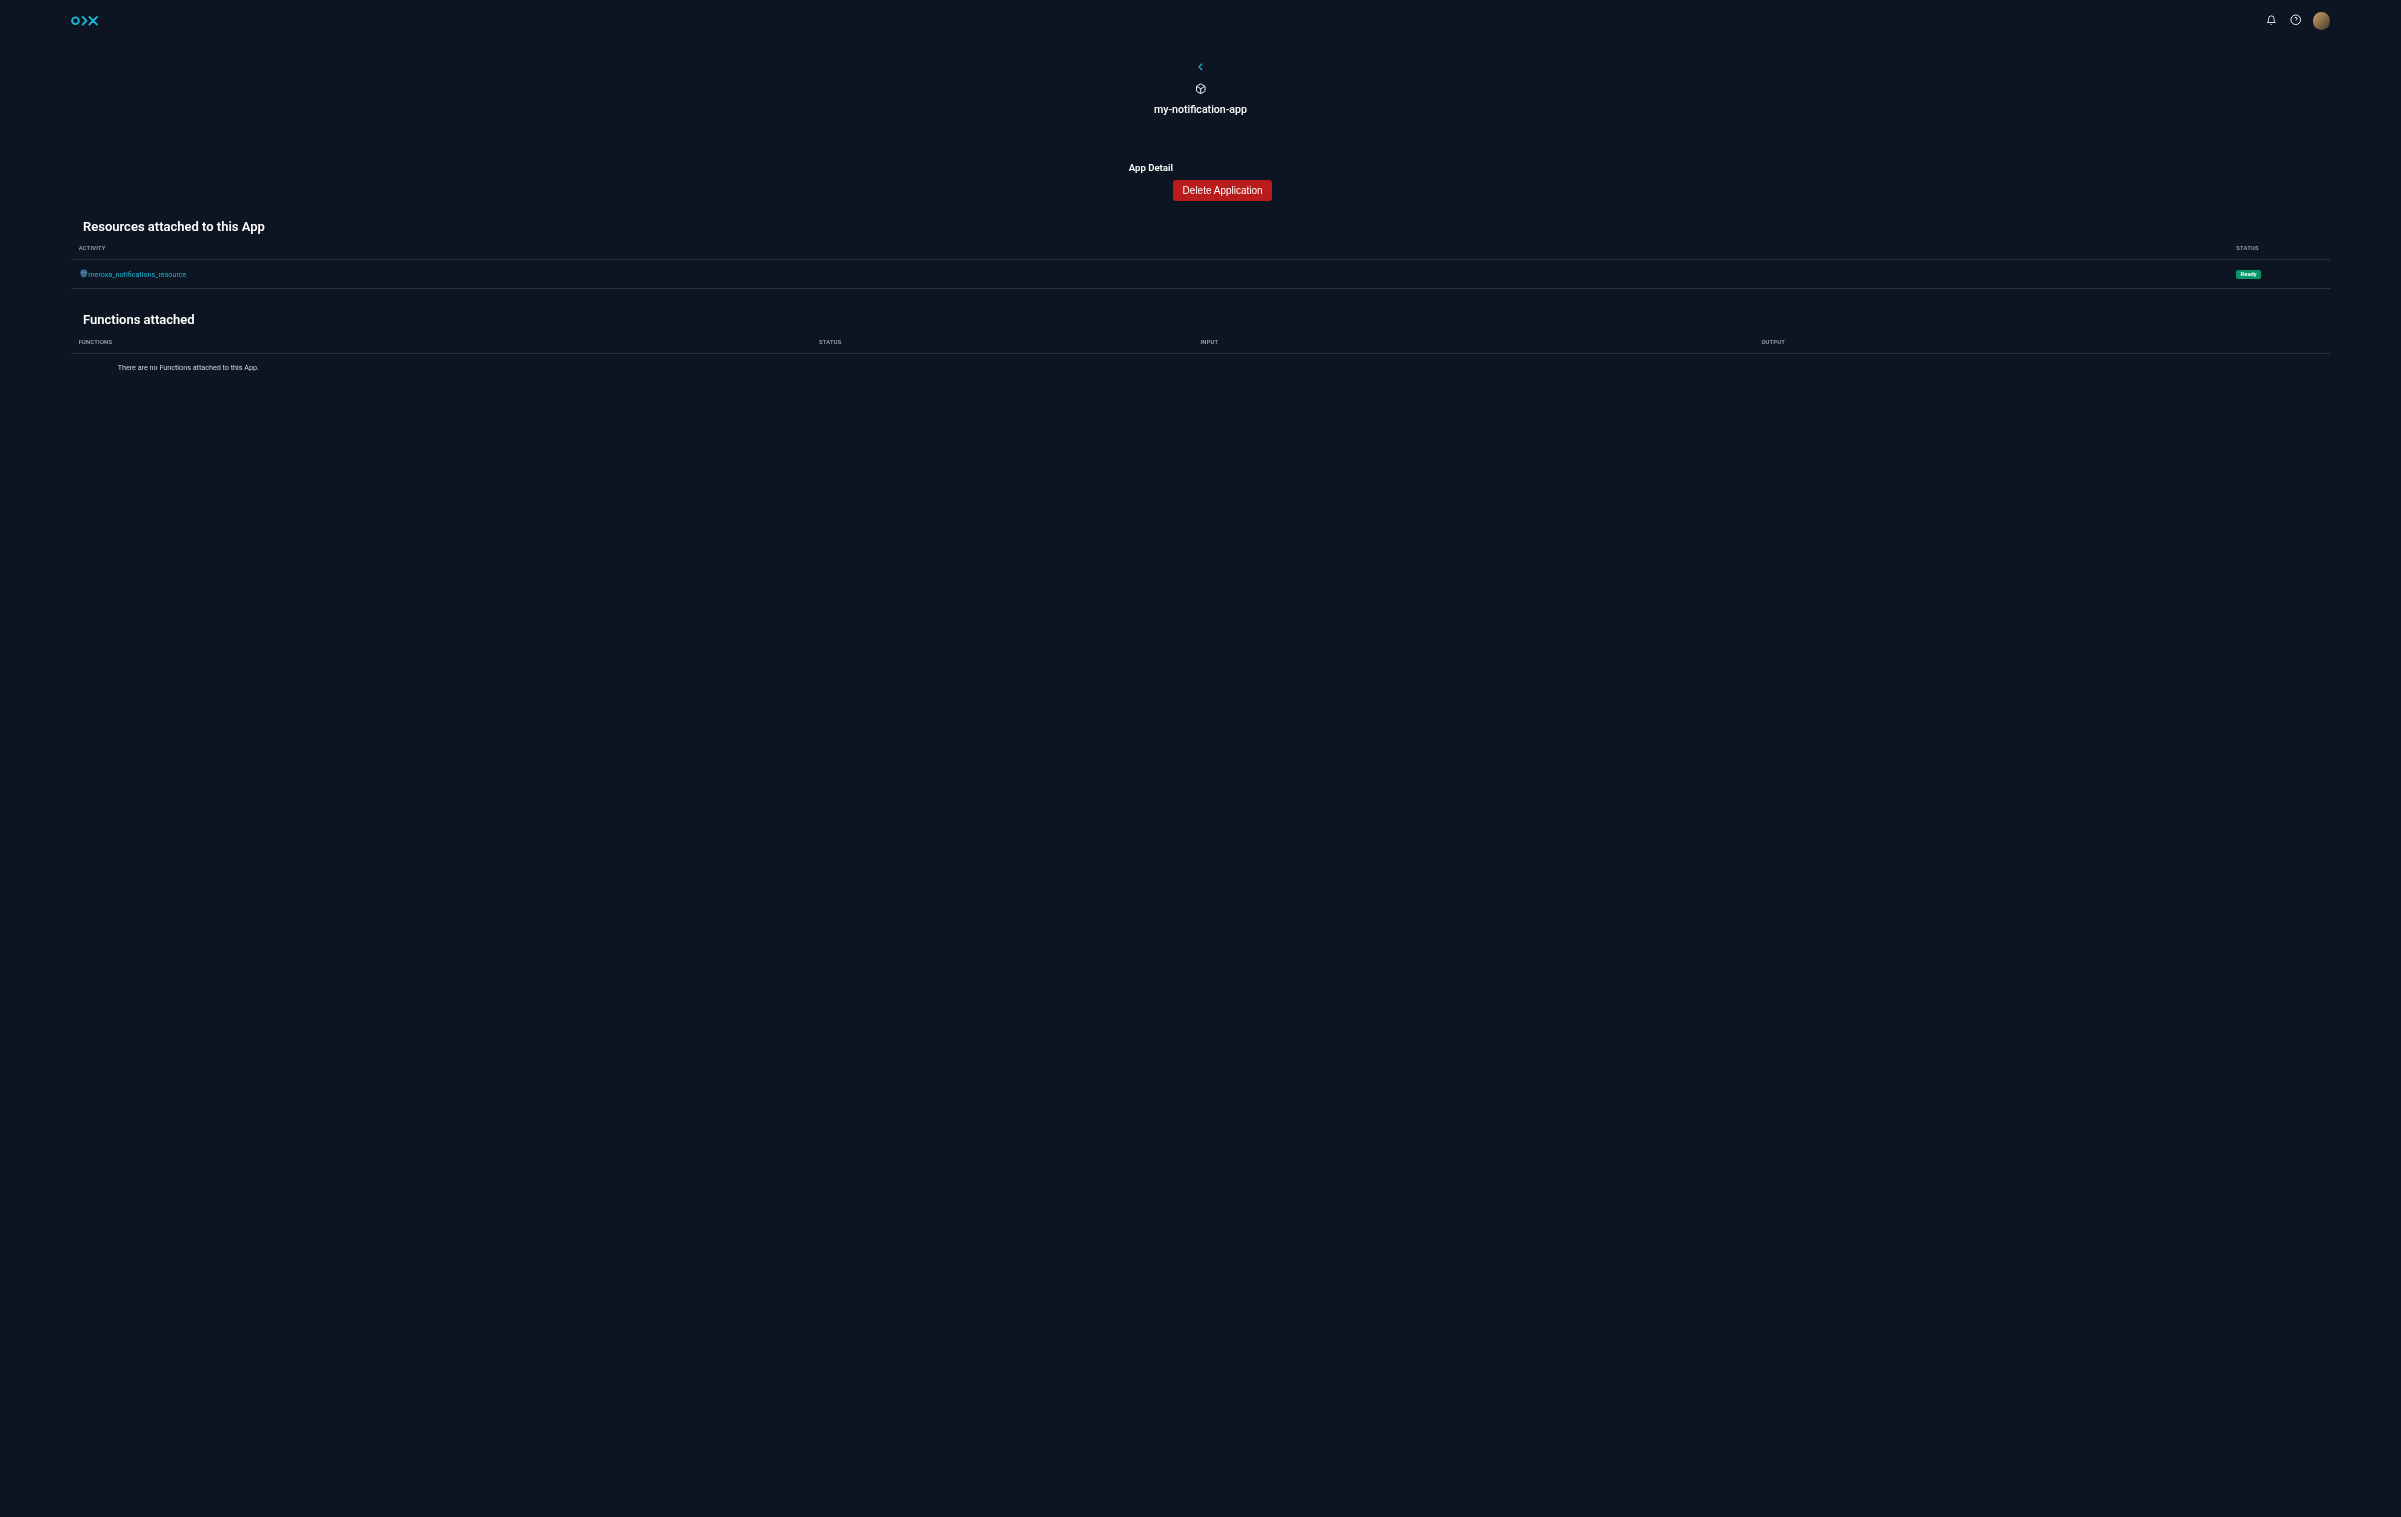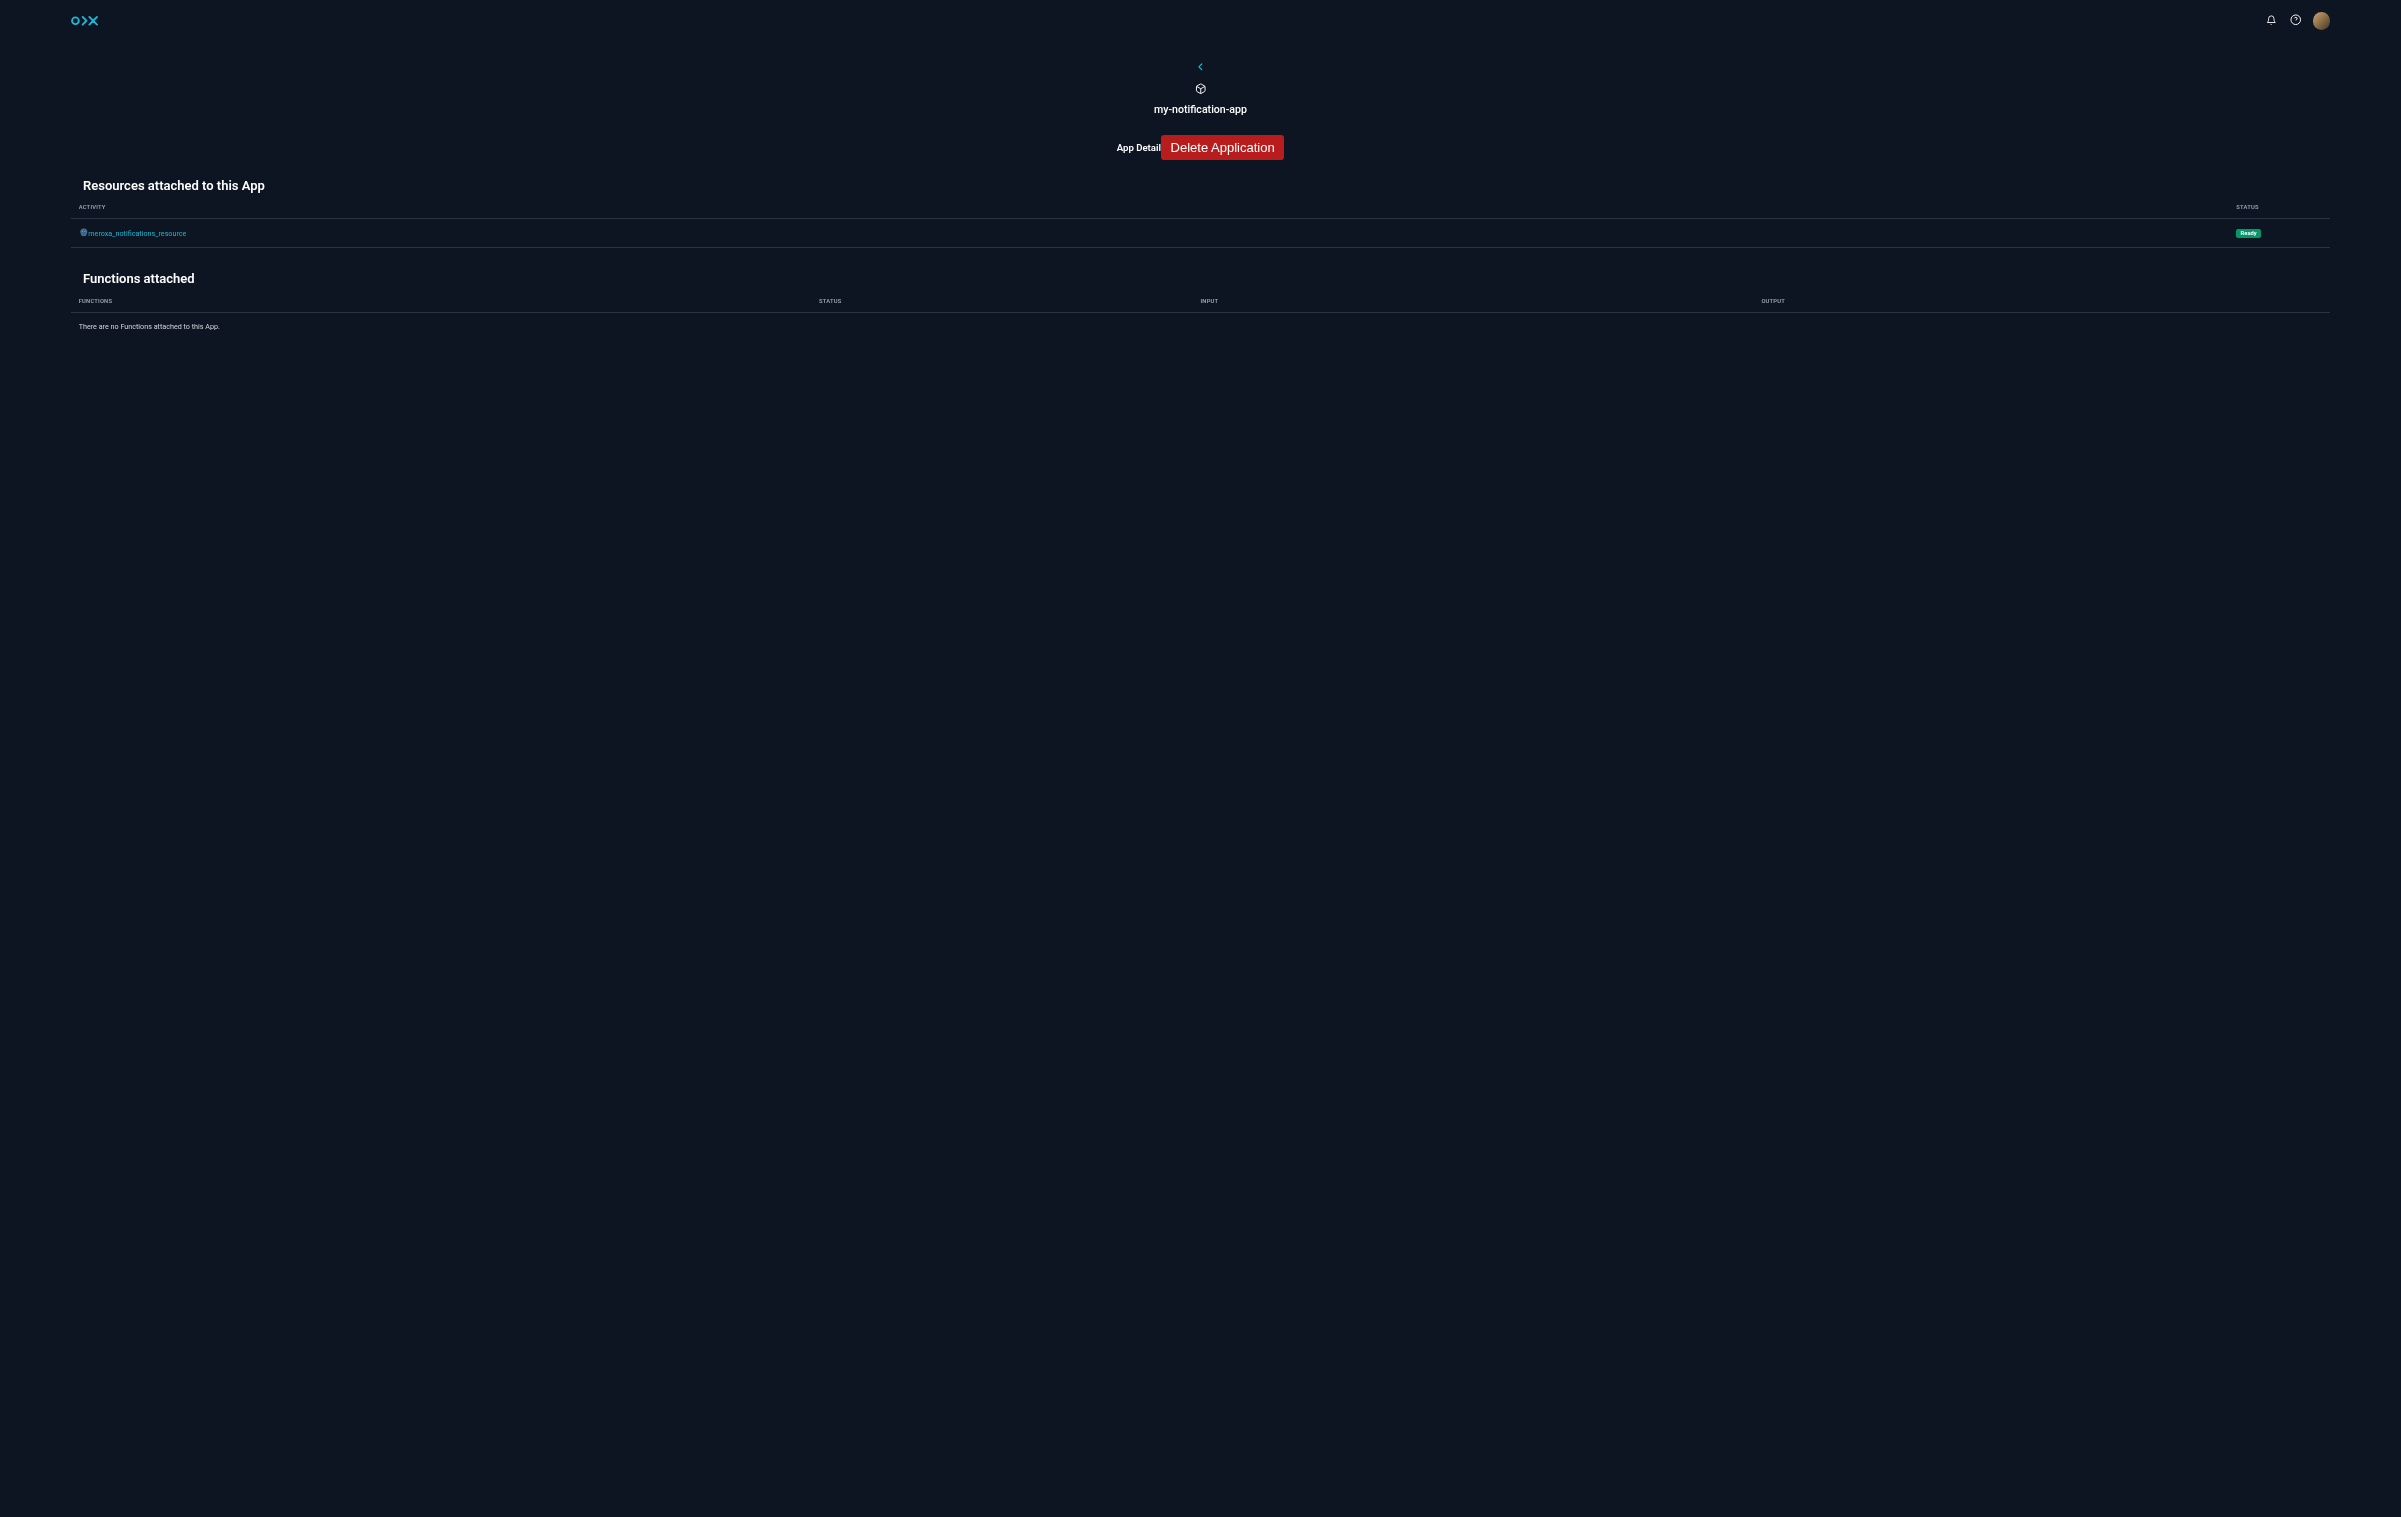--- a/index.html
+++ b/index.html
@@ -97,23 +97,24 @@
       font-weight: 600;
       color: #ffffff;
     }
     
     .delete-btn {
       background-color: #b91c1c;
       color: #ffffff;
       border: none;
       padding: 5.3px 9.6px;
       border-radius: 2.9px;
-      font-size: 13px;
+      font-size: 10px;
       font-weight: 500;
       cursor: pointer;
+      margin-top: 45px;
     }
     
     .subsection-title {
       font-size: 13px;
       font-weight: 600;
       color: #ffffff;
       margin-bottom: 11.5px;
       margin-left: 12px;
     }
     
@@ -200,20 +201,21 @@
     }
     
     .functions-table .col-output {
       width: 25%;
     }
     
     .empty-message {
       padding: 9.6px 7.7px;
       font-size: 7.2px;
       color: #d1d5db;
+      margin-left: 39px;
     }
   </style>
 </head>
 <body>
 
 <header class="header">
   <div class="logo">
     <svg width="29" height="11.5" viewBox="0 0 60 24" fill="none">
       <circle cx="9" cy="12" r="7" stroke="#1fb6d5" stroke-width="4" fill="none"></circle>
       <path d="M 24 4 L 32 12 L 24 20" stroke="#1fb6d5" stroke-width="4" fill="none" stroke-linecap="round" stroke-linejoin="round"></path>

